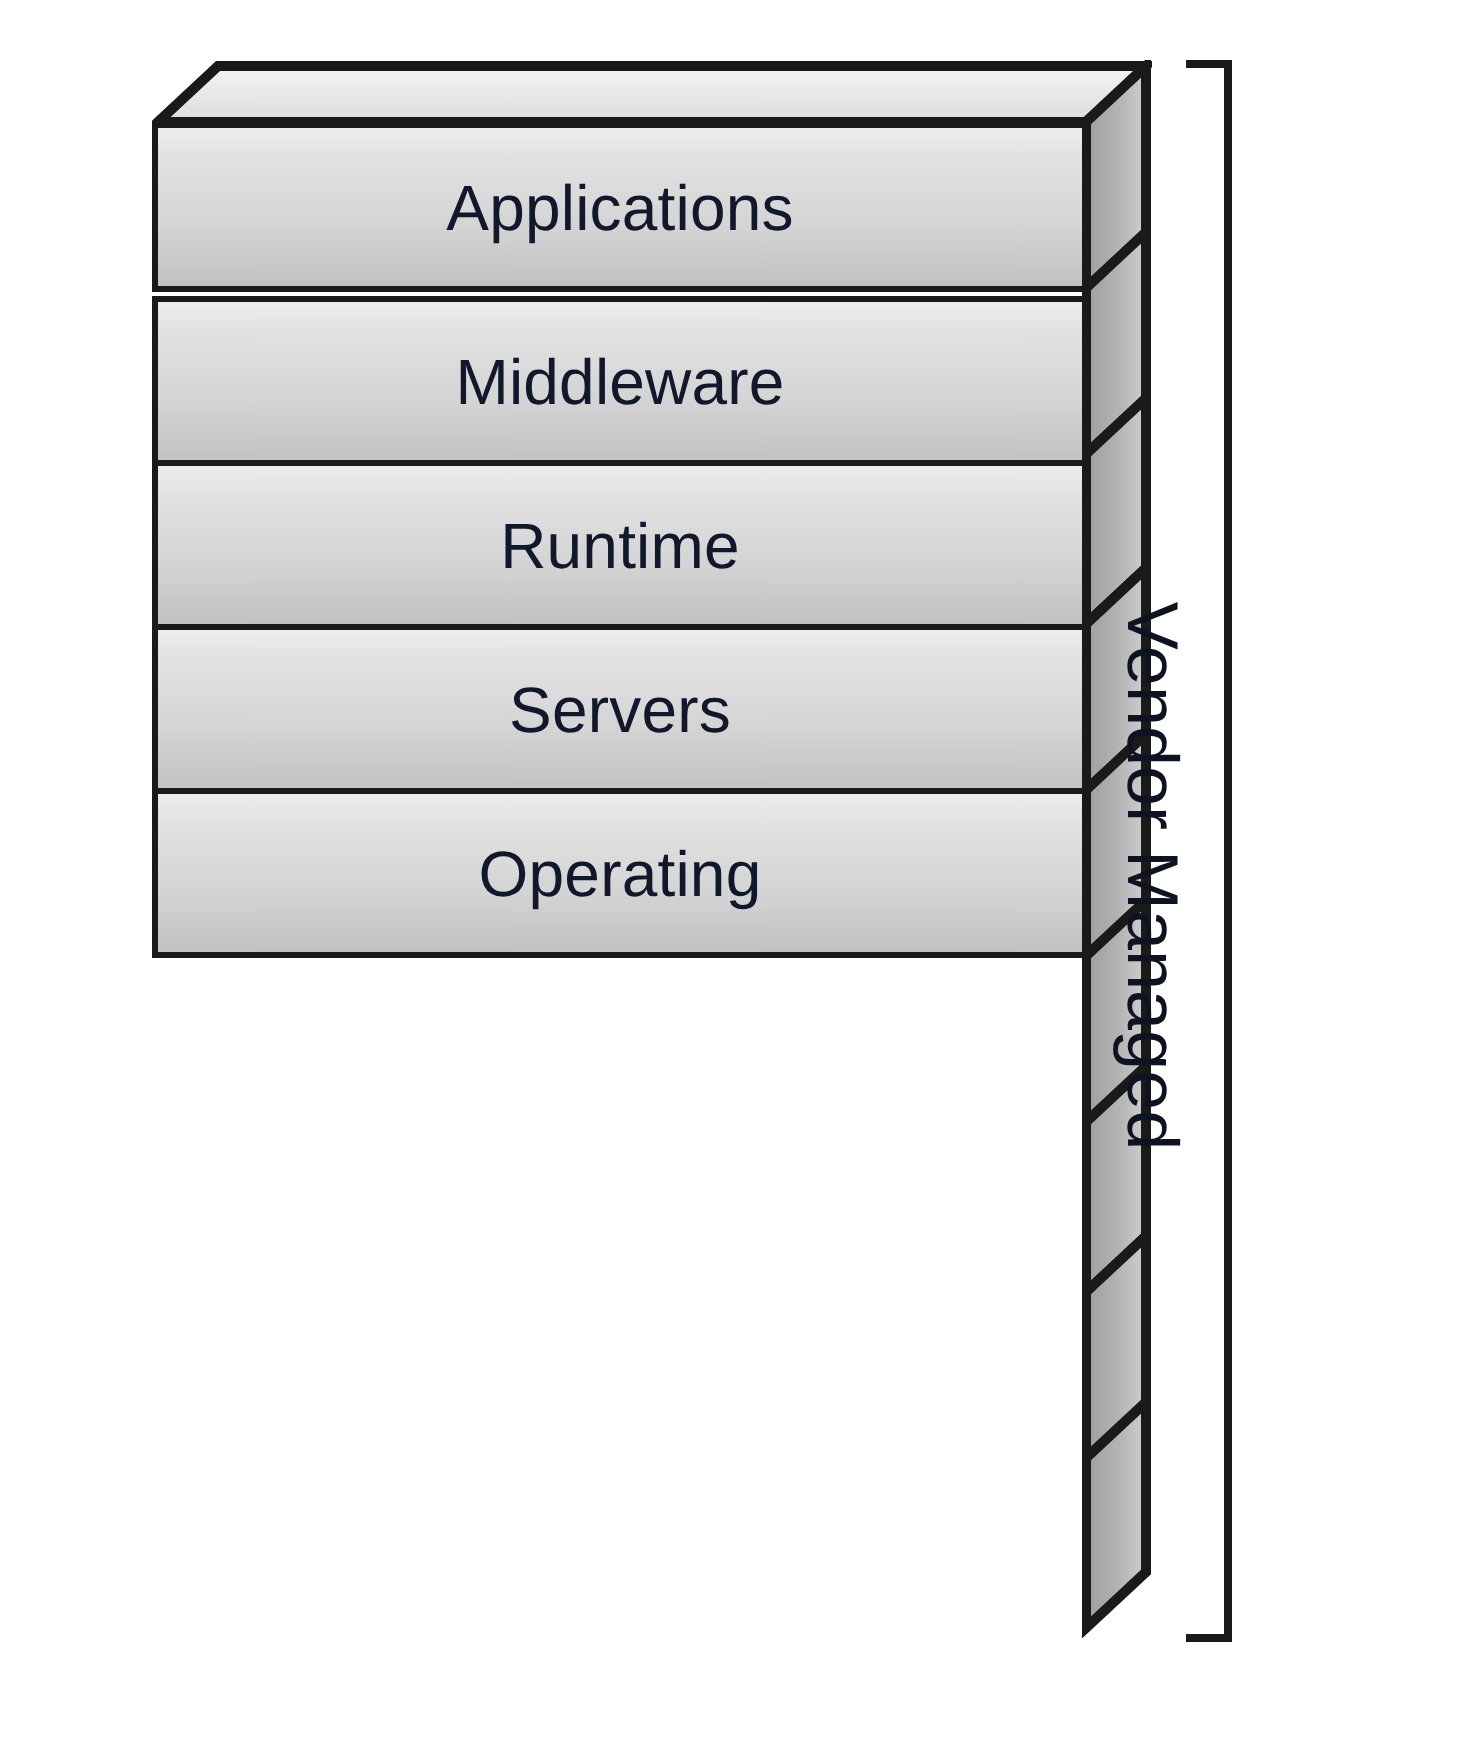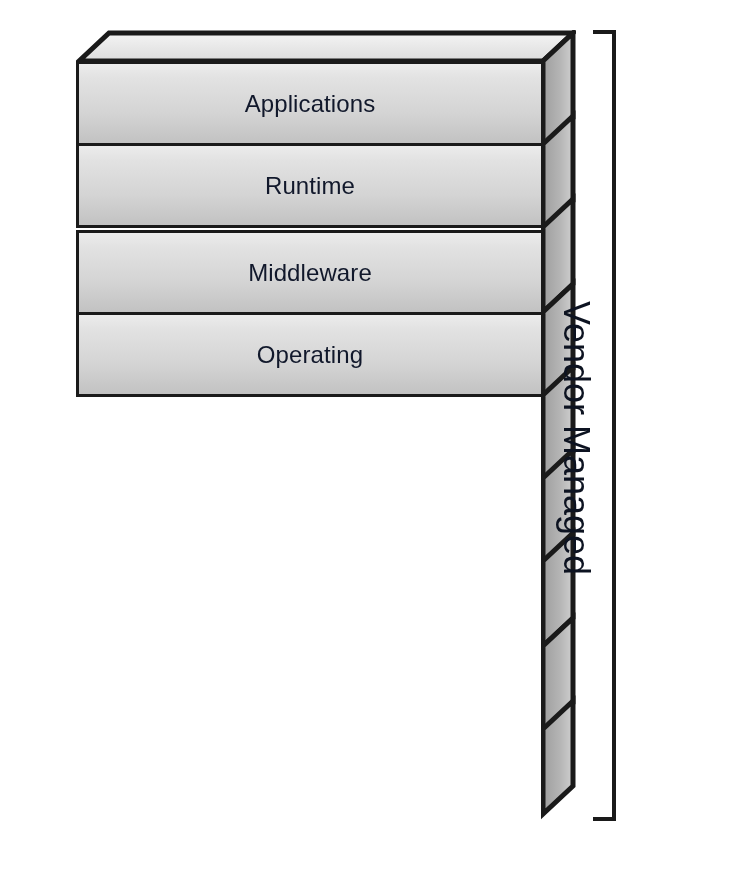--- a/index.html
+++ b/index.html
@@ -62,21 +62,21 @@
     align-items: center;
     justify-content: center;
     margin-top: -3px;
   }
   .layer:first-child { margin-top: 0; }
 
   
   .layer.gap-above { margin-top: 2px; }
 
   .layer-label {
-    font-size: 24px;
+    font-size: 32px;
     line-height: 1;
     color: #11182b;
     letter-spacing: 0.1px;
     white-space: nowrap;
     user-select: none;
   }
 
   
   .side-faces {
     position: absolute;
@@ -166,30 +166,33 @@
       <polygon points="2,699 32,671 32,756 2,784" fill="url(#sideGrad)" stroke="#1a1a1a" stroke-width="5"></polygon>
     </svg>
 
     <div class="layers">
 
       <div class="layer">
         <span class="layer-label">Applications</span>
       </div>
 
 
-      <div class="layer">
-        <span class="layer-label">Runtime</span>
-      </div>
-
       <div class="layer gap-above">
         <span class="layer-label">Middleware</span>
       </div>
 
-
-
+      <div class="layer">
+        <span class="layer-label">Runtime</span>
+      </div>
+
+
+
+      <div class="layer">
+        <span class="layer-label">Servers</span>
+      </div>
 
 
       <div class="layer">
         <span class="layer-label">Operating</span>
       </div>
 
     </div>
   </div>
 
   <svg id="bracket" viewBox="0 0 30 795" preserveAspectRatio="none">

